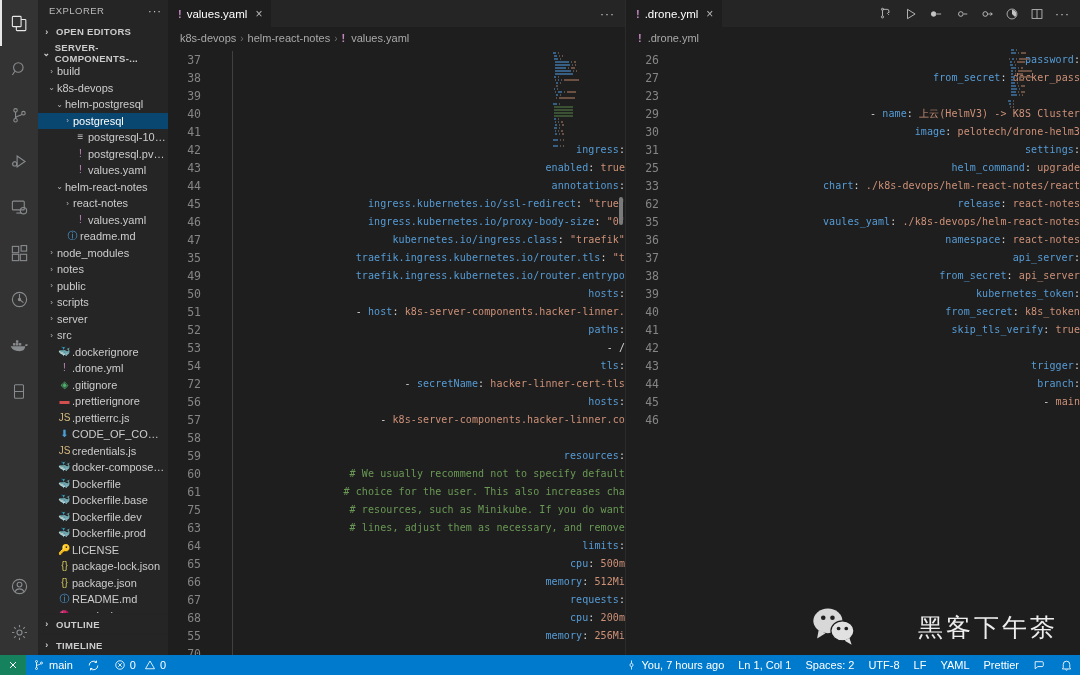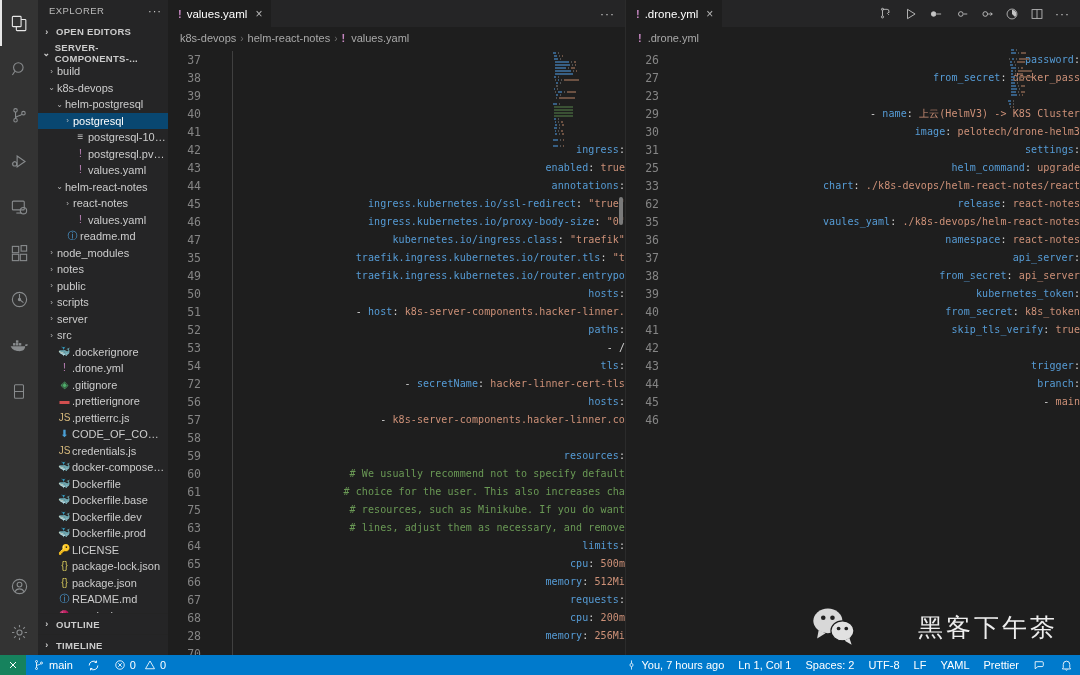--- a/index.html
+++ b/index.html
@@ -478,21 +478,21 @@
                 <div class="ln">59</div>
                 <div class="ln">60</div>
                 <div class="ln">61</div>
                 <div class="ln">75</div>
                 <div class="ln">63</div>
                 <div class="ln">64</div>
                 <div class="ln">65</div>
                 <div class="ln">66</div>
                 <div class="ln">67</div>
                 <div class="ln">68</div>
-                <div class="ln">28</div>
+                <div class="ln">55</div>
                 <div class="ln">70</div>
               </div>
             <div class="code" id="code-left">
               <div class="ind" style="left:20px"></div>
               <div class="ind" style="left:20px"></div>
             <div class="ln">&nbsp;</div><div class="ln"><span class="k">ingress</span><span class="p">:</span></div><div class="ln"><span class="k">  enabled</span><span class="p">: </span><span class="s">true</span></div><div class="ln"><span class="k">  annotations</span><span class="p">:</span></div><div class="ln"><span class="k">    ingress.kubernetes.io/ssl-redirect</span><span class="p">: </span><span class="s">"true"</span></div><div class="ln"><span class="k">    ingress.kubernetes.io/proxy-body-size</span><span class="p">: </span><span class="s">"0"</span></div><div class="ln"><span class="k">    kubernetes.io/ingress.class</span><span class="p">: </span><span class="s">"traefik"</span></div><div class="ln"><span class="k">    traefik.ingress.kubernetes.io/router.tls</span><span class="p">: </span><span class="s">"t</span></div><div class="ln"><span class="k">    traefik.ingress.kubernetes.io/router.entrypo</span></div><div class="ln"><span class="k">  hosts</span><span class="p">:</span></div><div class="ln"><span class="p">    - </span><span class="k">host</span><span class="p">: </span><span class="s">k8s-server-components.hacker-linner.</span></div><div class="ln"><span class="k">      paths</span><span class="p">:</span></div><div class="ln"><span class="p">        - /</span></div><div class="ln"><span class="k">  tls</span><span class="p">:</span></div><div class="ln"><span class="p">    - </span><span class="k">secretName</span><span class="p">: </span><span class="s">hacker-linner-cert-tls</span></div><div class="ln"><span class="k">      hosts</span><span class="p">:</span></div><div class="ln"><span class="p">        - </span><span class="s">k8s-server-components.hacker-linner.co</span></div><div class="ln">&nbsp;</div><div class="ln"><span class="k">resources</span><span class="p">:</span></div><div class="ln"><span class="c">  # We usually recommend not to specify default</span></div><div class="ln"><span class="c">  # choice for the user. This also increases cha</span></div><div class="ln"><span class="c">  # resources, such as Minikube. If you do want</span></div><div class="ln"><span class="c">  # lines, adjust them as necessary, and remove</span></div><div class="ln"><span class="k">  limits</span><span class="p">:</span></div><div class="ln"><span class="k">    cpu</span><span class="p">: </span><span class="s">500m</span></div><div class="ln"><span class="k">    memory</span><span class="p">: </span><span class="s">512Mi</span></div><div class="ln"><span class="k">  requests</span><span class="p">:</span></div><div class="ln"><span class="k">    cpu</span><span class="p">: </span><span class="s">200m</span></div><div class="ln"><span class="k">    memory</span><span class="p">: </span><span class="s">256Mi</span></div><div class="ln">&nbsp;</div></div>
           </div>
           <div class="minimap" id="minimap-left">
               <div class="mrow"></div>
               <div class="mrow">

